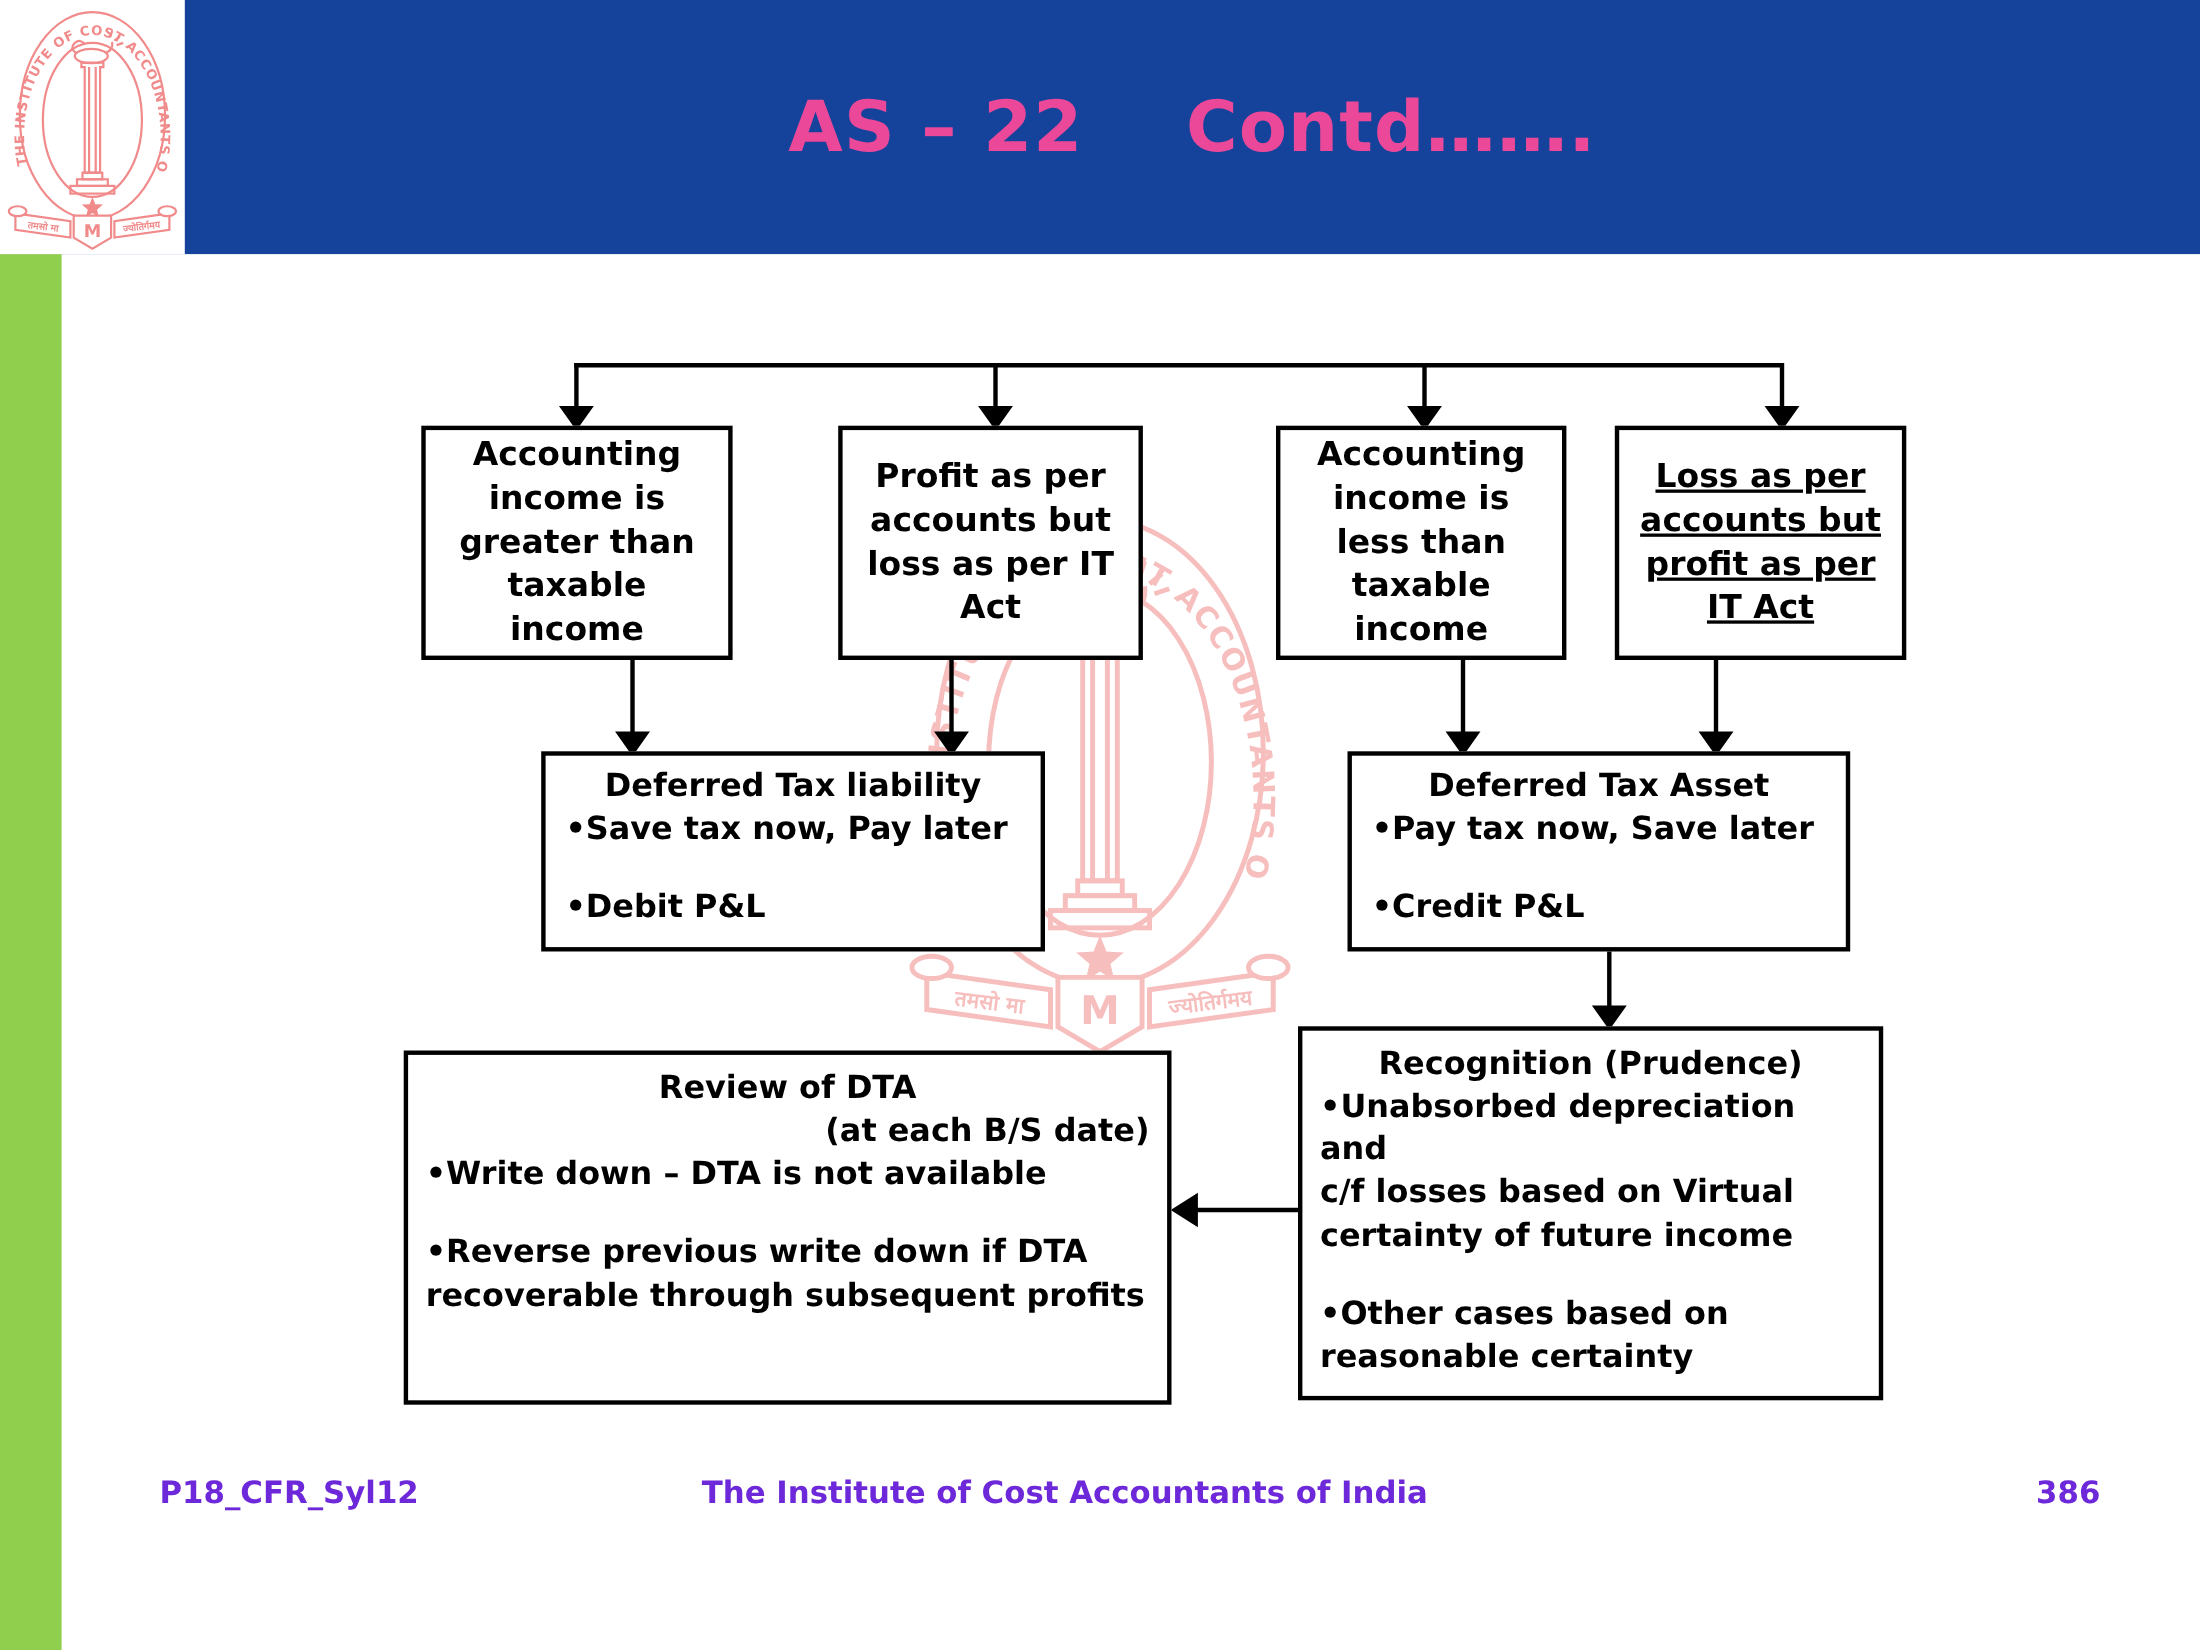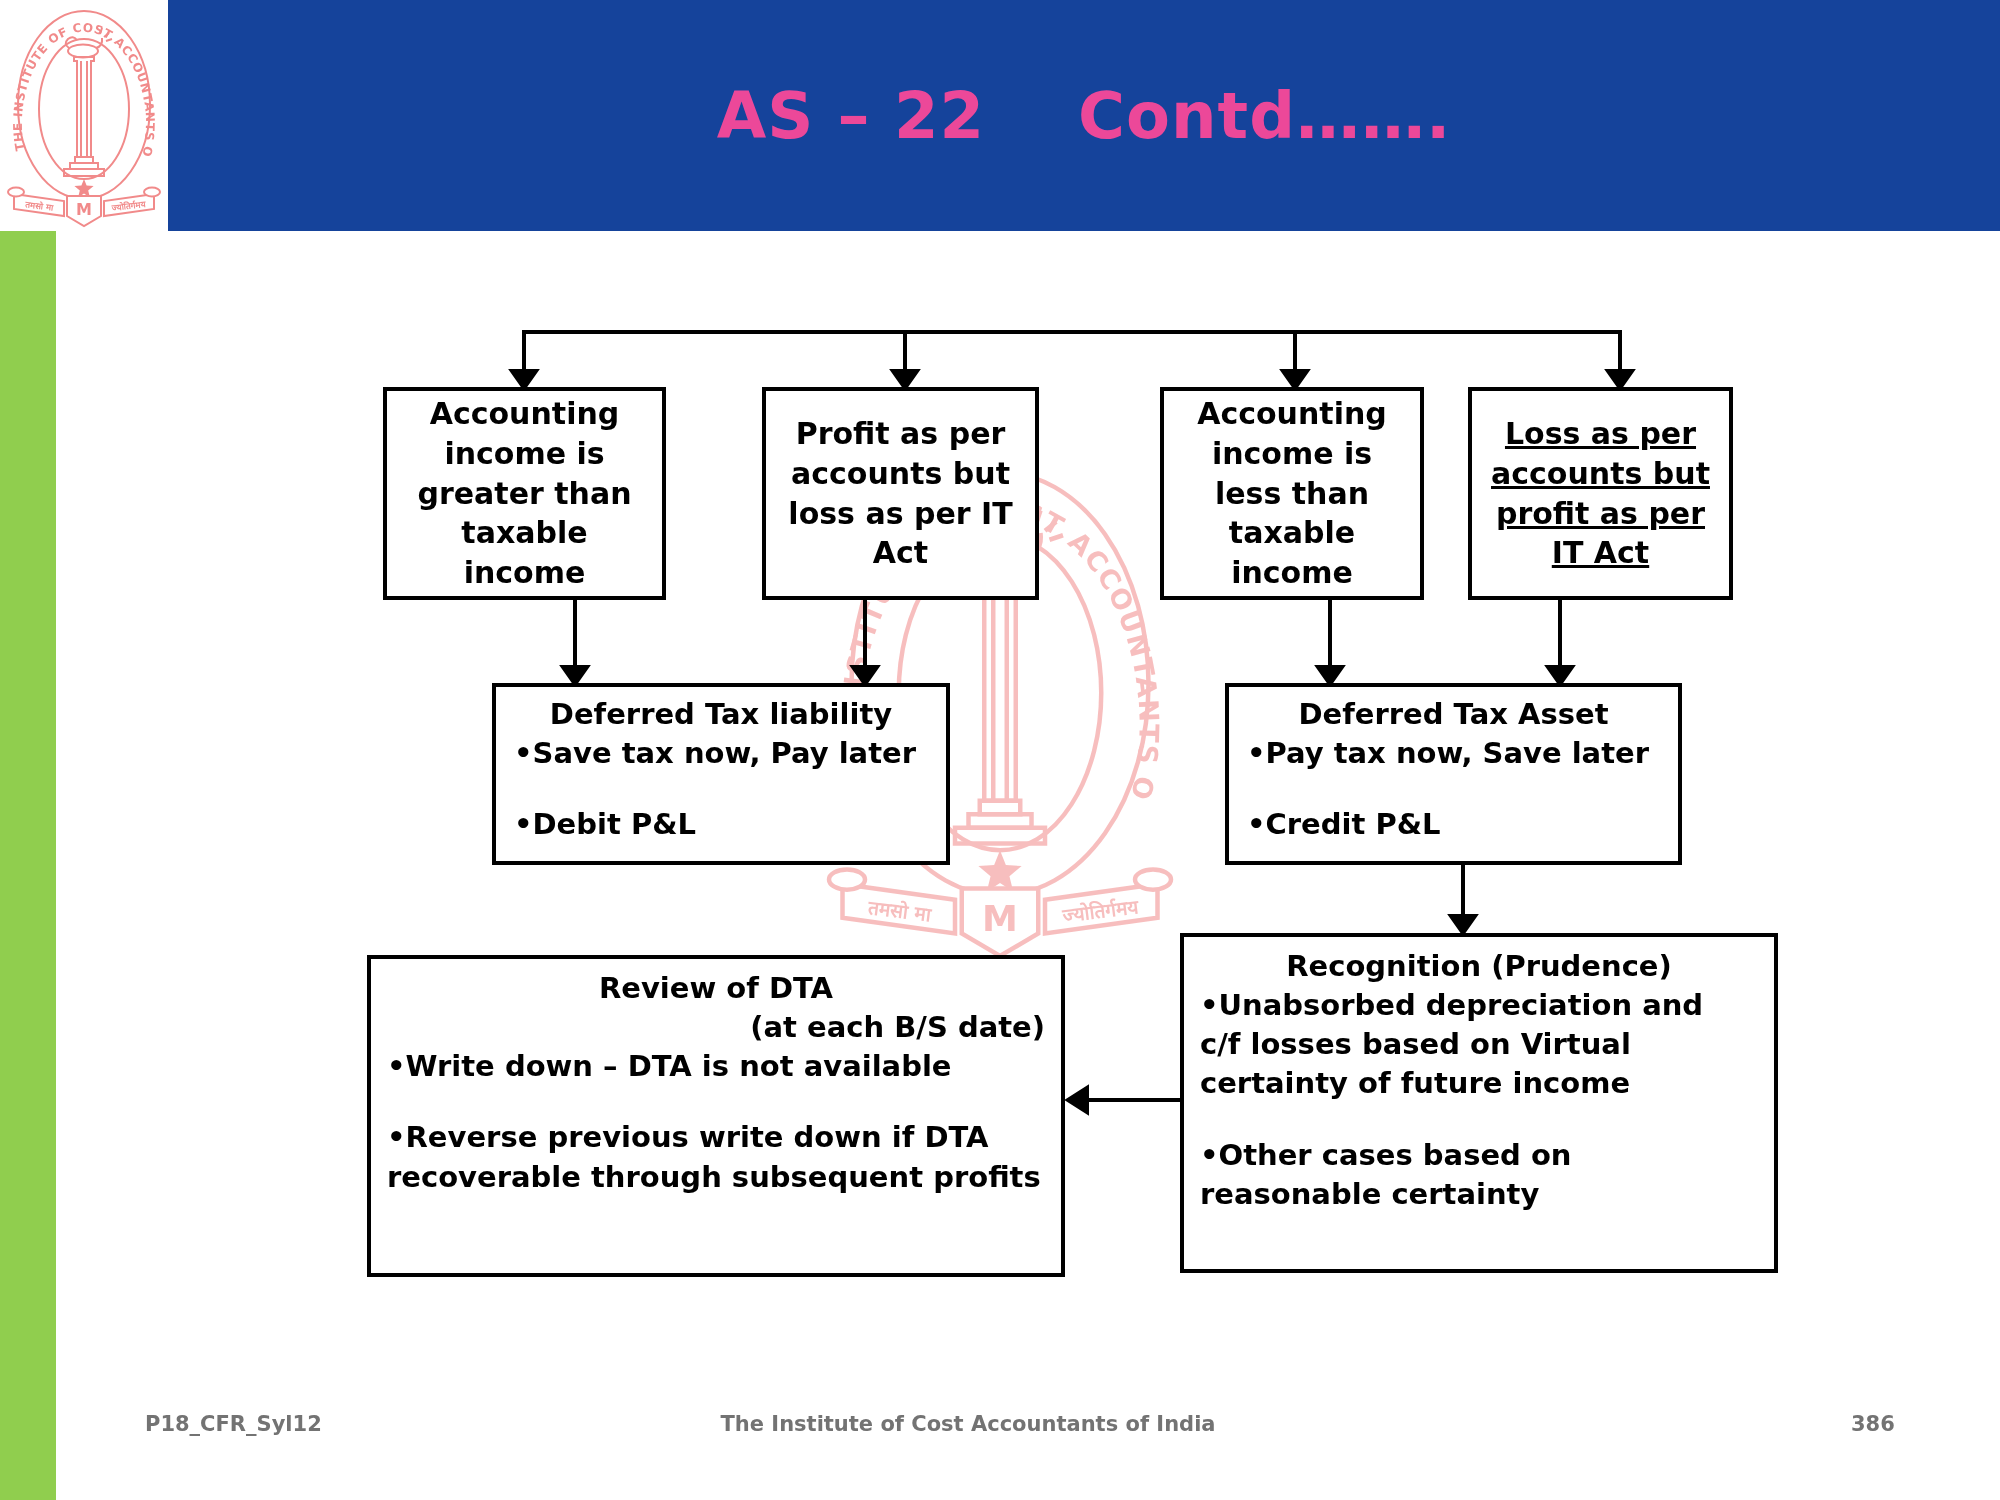--- a/index.html
+++ b/index.html
@@ -29,28 +29,28 @@
   .topbox{
     display:flex;align-items:center;justify-content:center;text-align:center;
     font-size:30px;line-height:1.33;white-space:pre-line;
   }
   #box-aigt{left:383px;top:387px;width:283px;height:213px;}
   #box-profit{left:762px;top:387px;width:277px;height:213px;}
   #box-ailt{left:1160px;top:387px;width:264px;height:213px;}
   #box-loss{left:1468px;top:387px;width:265px;height:213px;text-decoration:underline;}
   #box-dtl{left:492px;top:683px;width:458px;height:182px;padding:8px 18px;}
   #box-dta{left:1225px;top:683px;width:457px;height:182px;padding:8px 18px;}
-  #box-recognition{left:1180px;top:933px;width:598px;height:340px;padding:10px 16px;}
+  #box-recognition{left:1180px;top:933px;width:532px;height:340px;padding:10px 16px;}
   #box-review{left:367px;top:955px;width:698px;height:322px;padding:10px 16px;}
   .box-title{text-align:center;font-size:29px;line-height:1.35;}
   .box-sub{text-align:right;font-size:29px;line-height:1.35;}
   .bullet{font-size:29px;line-height:1.35;white-space:pre-line;text-align:left;}
   .bullet-gap{height:32px;}
   
-  .footer-text{position:absolute;top:1412px;font-size:21px;color:#737373;z-index:4;}
+  .footer-text{position:absolute;top:1340px;font-size:28px;color:#6d28d9;z-index:4;}
   #footer-left{left:145px;}
   #footer-center{left:56px;width:1824px;text-align:center;}
   #footer-right{left:1851px;}
   
   .emblem-text{font-family:"DejaVu Sans","Liberation Sans",sans-serif;font-weight:bold;}
 </style>
 </head>
 <body>
 
 <div id="slide">

